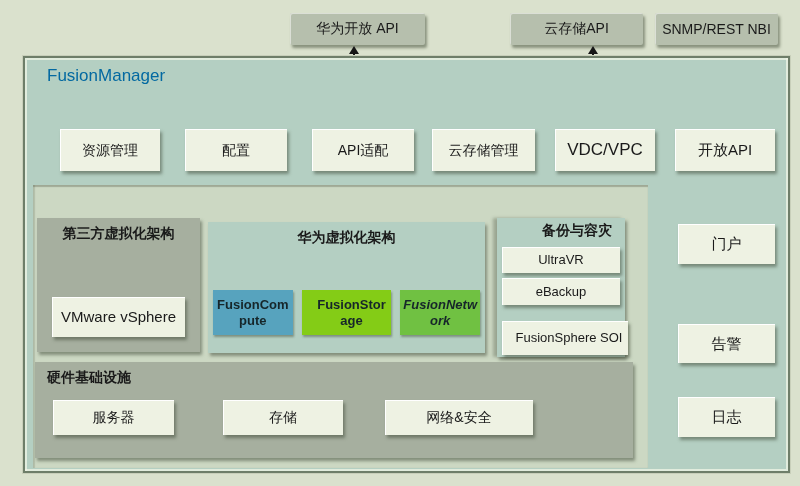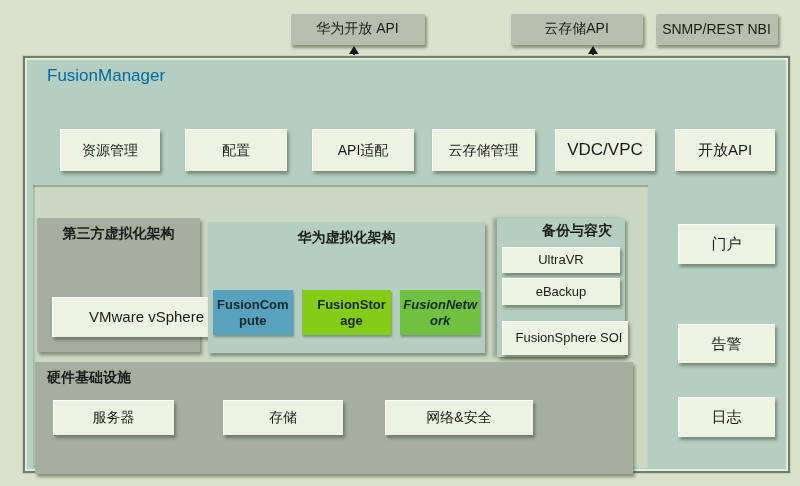--- a/index.html
+++ b/index.html
@@ -73,21 +73,21 @@
     position:absolute;left:8px;top:127px;width:615px;height:283px;
     background:#ccd8c3;
     box-shadow:inset 0 2px 1px rgba(80,90,70,.35), inset 2px 0 1px rgba(80,90,70,.2);
   }
 
   .panel{position:absolute;box-shadow:2px 3px 3px rgba(60,70,52,.5);}
   .panel .panel-title{
     text-align:center;font-size:14px;padding-top:7px;font-weight:bold;
   }
   #third-party{left:12px;top:160px;width:163px;height:134px;background:#a6af9f;}
-  #vmware-box{left:15px;top:79px;width:133px;height:40px;font-size:15px;padding-left:28px;}
+  #vmware-box{left:15px;top:79px;width:133px;height:40px;font-size:15px;}
 
   #huawei-virt{left:183px;top:164px;width:277px;height:131px;background:#b4cfc2;}
   .products{
     position:absolute;left:5px;right:5px;bottom:18px;
     display:flex;gap:9px;margin-top:14px;
   }
   .product{
     flex:1;height:45px;
     display:flex;align-items:center;justify-content:center;
     text-align:center;font-size:13px;font-weight:600;
@@ -103,21 +103,21 @@
   #backup-dr .panel-title{padding-top:4px;padding-left:32px;}
   #ultravr-box{left:5px;top:29px;width:118px;height:26px;font-size:13px;}
   #ebackup-box{left:5px;top:60px;width:118px;height:27px;font-size:13px;}
   #soi-box{left:5px;top:103px;width:118px;height:34px;font-size:13px;padding-left:8px;}
 
   .side-btn{left:653px;width:97px;height:40px;font-size:15px;}
   #side-0{top:166px;}
   #side-1{top:266px;height:39px;}
   #side-2{top:339px;}
 
-  #hardware{left:10px;top:304px;width:598px;height:112px;background:#a6af9f;}
+  #hardware{left:10px;top:304px;width:598px;height:96px;background:#a6af9f;}
   #hardware .panel-title{text-align:left;padding:7px 0 0 12px;}
   #hw-0{left:18px;top:38px;width:121px;height:35px;}
   #hw-1{left:188px;top:38px;width:120px;height:35px;}
   #hw-2{left:350px;top:38px;width:148px;height:35px;}
 </style>
 </head>
 <body>
 
 <div id="screen">
 

